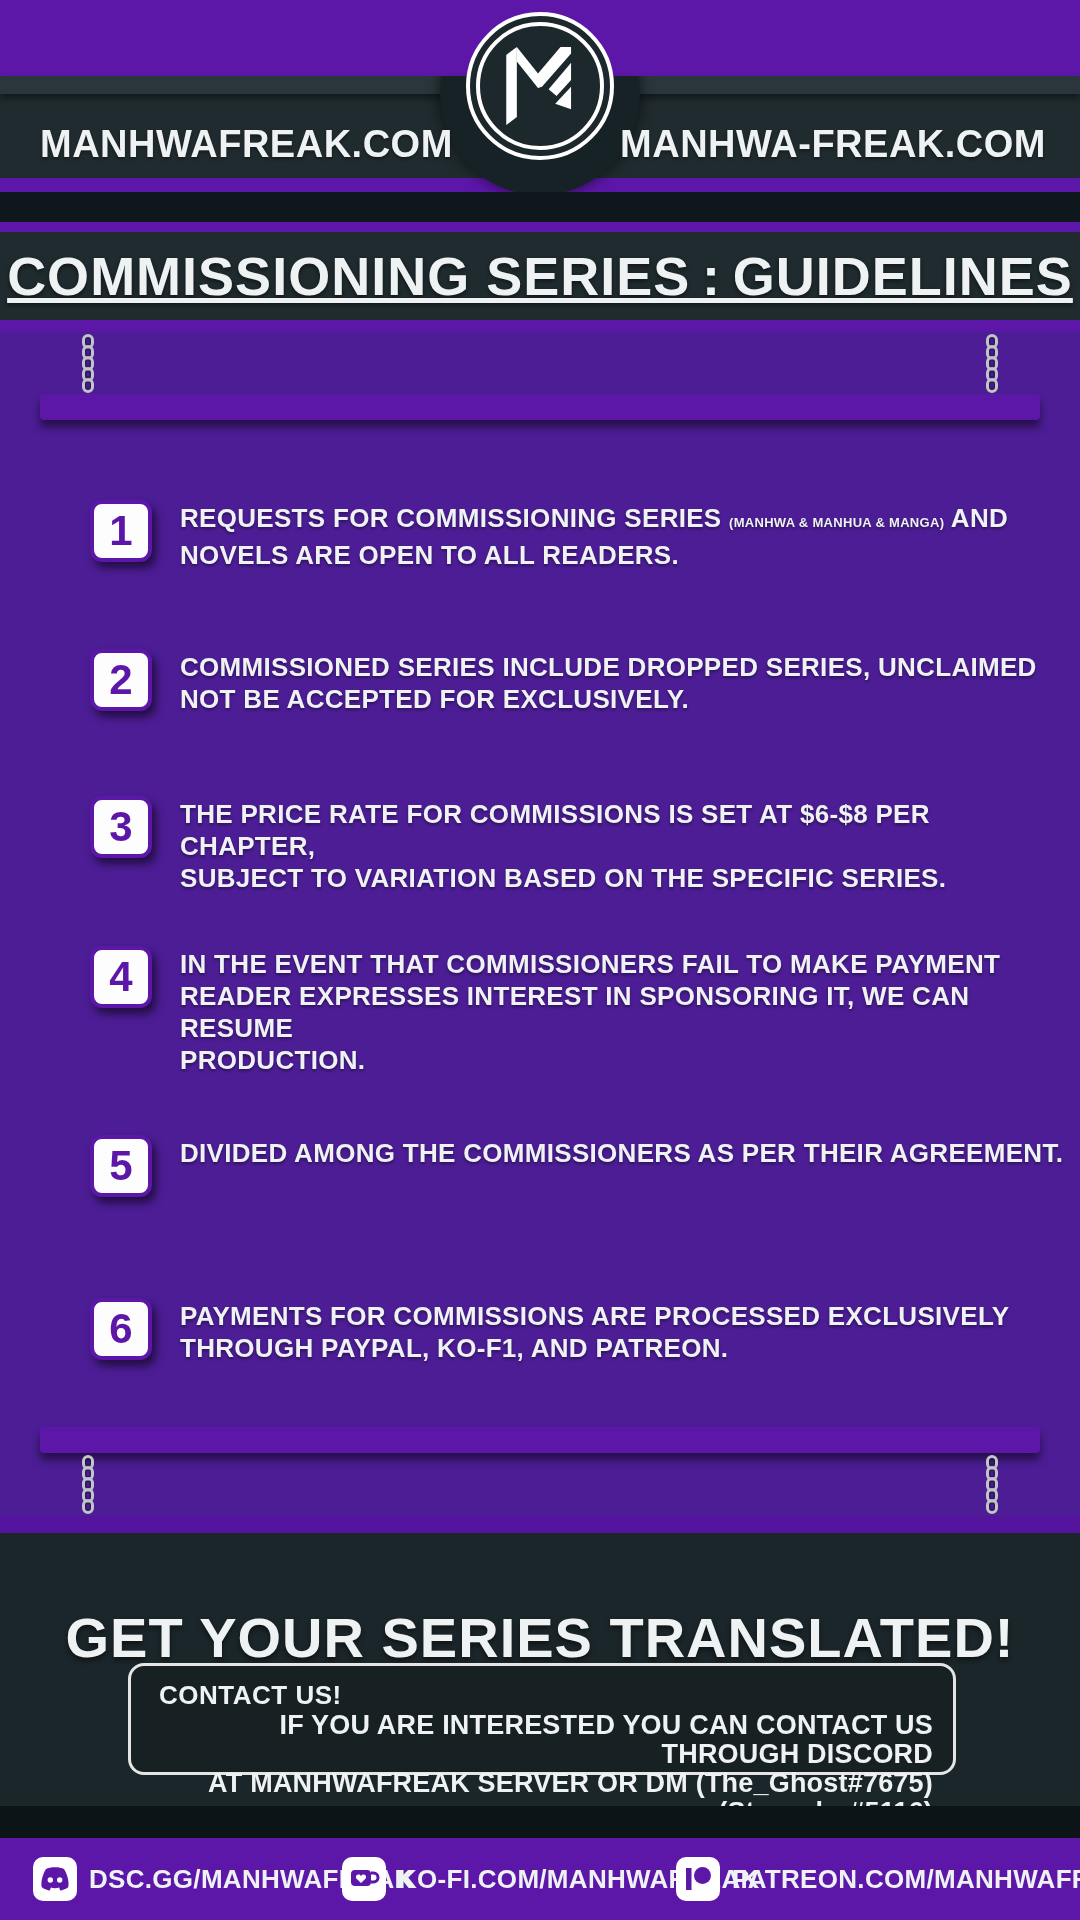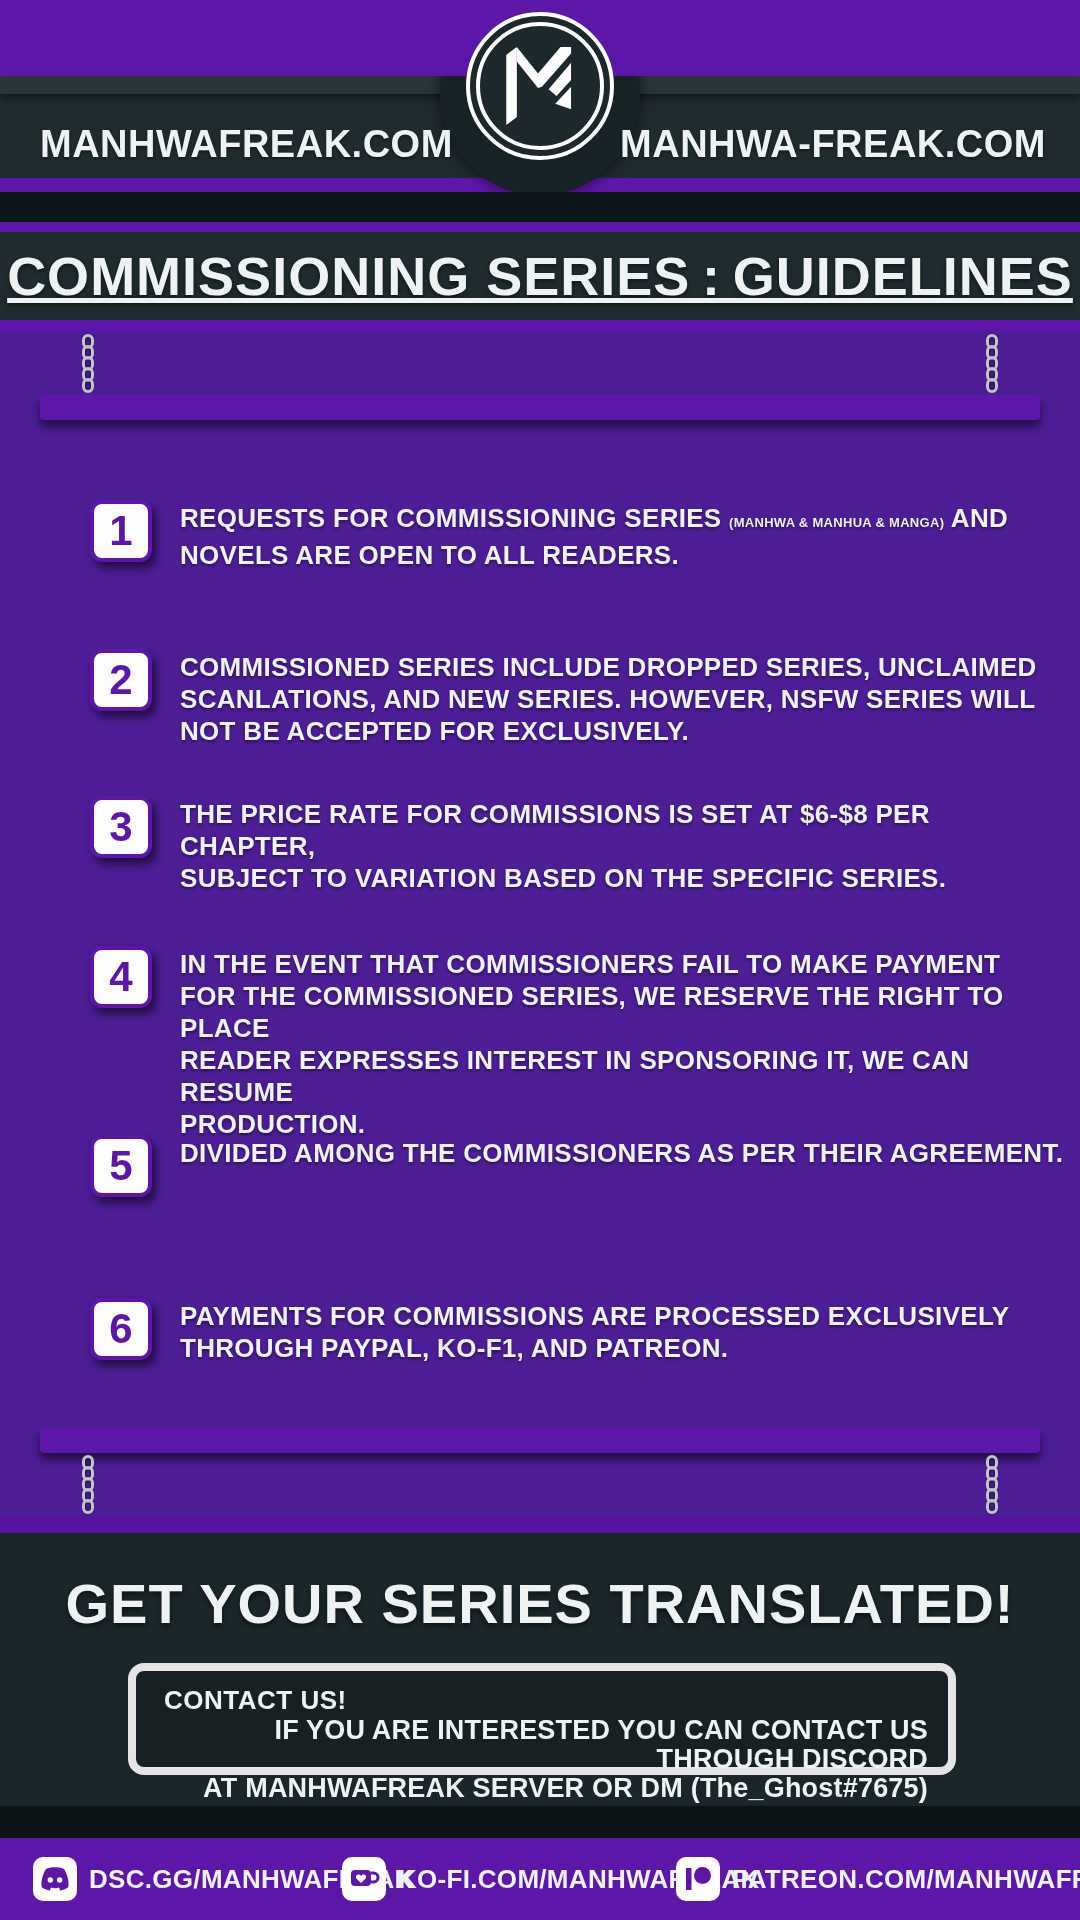--- a/index.html
+++ b/index.html
@@ -44,24 +44,24 @@
   .item{position:absolute;left:90px;display:flex;align-items:flex-start;}
   .badge{width:62px;height:62px;background:#fdfdfd;border:4px solid #5c17a9;border-radius:12px;
     box-sizing:border-box;display:flex;align-items:center;justify-content:center;
     color:#5c17a9;font-size:42px;font-weight:700;box-shadow:4px 6px 8px rgba(0,0,0,.55);flex:0 0 auto;}
   .itext{margin-left:28px;margin-top:2px;font-size:26px;font-weight:700;line-height:32px;
     letter-spacing:.3px;max-width:890px;text-shadow:0 2px 3px rgba(0,0,0,.4);}
   .itext .small{font-size:13px;}
   
   .full-band{position:absolute;left:0;top:1516px;width:1080px;height:17px;background:#55149e;}
   .cta{position:absolute;left:0;top:1533px;width:1080px;height:273px;background:#1b262a;}
-  .cta-title{margin-top:38px;text-align:center;font-size:56px;font-weight:700;letter-spacing:1px;
+  .cta-title{margin-top:72px;text-align:center;font-size:56px;font-weight:700;letter-spacing:1px;
     text-shadow:0 3px 5px rgba(0,0,0,.5);}
   .contact-box{position:absolute;left:128px;top:130px;width:828px;height:112px;
-    border:8px solid #e5e5e5;border-radius:16px;box-sizing:border-box;background:rgba(0,0,0,.12);
+    border:3px solid #e5e5e5;border-radius:16px;box-sizing:border-box;background:rgba(0,0,0,.12);
     padding:14px 20px 0 28px;}
   .contact-heading{font-size:26px;font-weight:700;letter-spacing:.5px;}
   .contact-line{font-size:27px;font-weight:700;line-height:29px;margin-left:36px;letter-spacing:.2px;text-align:right;}
   .dark-strip{position:absolute;left:0;top:1806px;width:1080px;height:32px;background:#0d1418;}
   .footer{position:absolute;left:0;top:1838px;width:1080px;height:82px;background:#5c17a9;}
   .footer-item{position:absolute;top:0;height:82px;display:flex;align-items:center;}
   .fi-icon{width:44px;height:44px;background:#ffffff;border-radius:10px;display:flex;
     align-items:center;justify-content:center;flex:0 0 auto;}
   .fi-icon svg{width:40px;height:40px;display:block;}
   .fi-label{margin-left:12px;font-size:26px;font-weight:700;letter-spacing:.3px;}
@@ -122,38 +122,36 @@
     <div class="itext">
       <div><span>REQUESTS FOR COMMISSIONING SERIES </span><span class="small">(MANHWA &amp; MANHUA &amp; MANGA)</span><span> AND</span></div>
       <div>NOVELS ARE OPEN TO ALL READERS.</div>
     </div>
   </div>
 
   <div class="item" style="top:649px;">
     <div class="badge">2</div>
     <div class="itext">
       <div>COMMISSIONED SERIES INCLUDE DROPPED SERIES, UNCLAIMED</div>
-      <div>SCANLATIONS, AND NEW SERIES. HOWEVER, NSFW SERIES WILL</div>
       <div>NOT BE ACCEPTED FOR EXCLUSIVELY.</div>
     </div>
   </div>
 
   <div class="item" style="top:796px;">
     <div class="badge">3</div>
     <div class="itext">
       <div>THE PRICE RATE FOR COMMISSIONS IS SET AT $6-$8 PER CHAPTER,</div>
       <div>SUBJECT TO VARIATION BASED ON THE SPECIFIC SERIES.</div>
     </div>
   </div>
 
   <div class="item" style="top:946px;">
     <div class="badge">4</div>
     <div class="itext">
       <div>IN THE EVENT THAT COMMISSIONERS FAIL TO MAKE PAYMENT</div>
-      <div>FOR THE COMMISSIONED SERIES, WE RESERVE THE RIGHT TO PLACE</div>
       <div>READER EXPRESSES INTEREST IN SPONSORING IT, WE CAN RESUME</div>
       <div>PRODUCTION.</div>
     </div>
   </div>
 
   <div class="item" style="top:1135px;">
     <div class="badge">5</div>
     <div class="itext">
       <div>DIVIDED AMONG THE COMMISSIONERS AS PER THEIR AGREEMENT.</div>
     </div>

